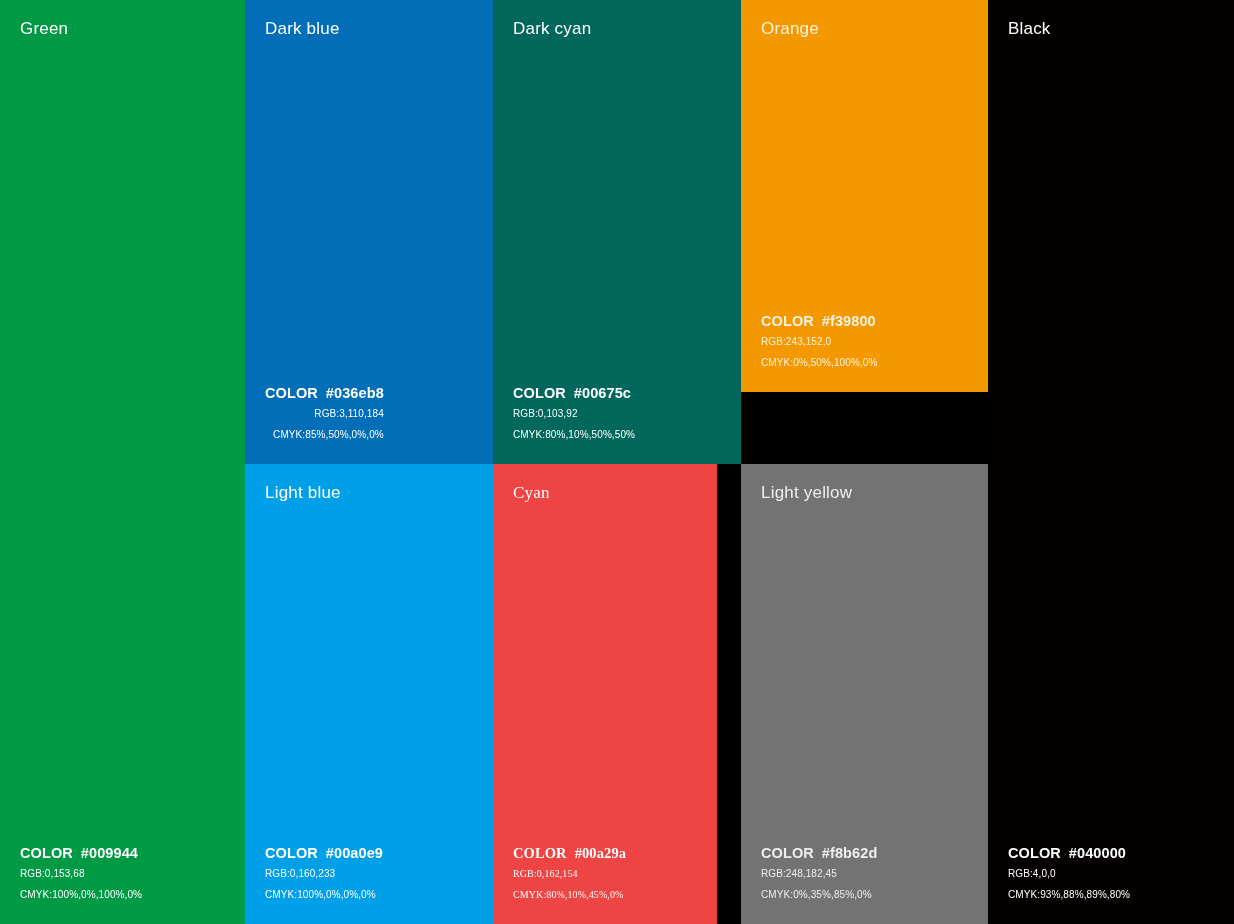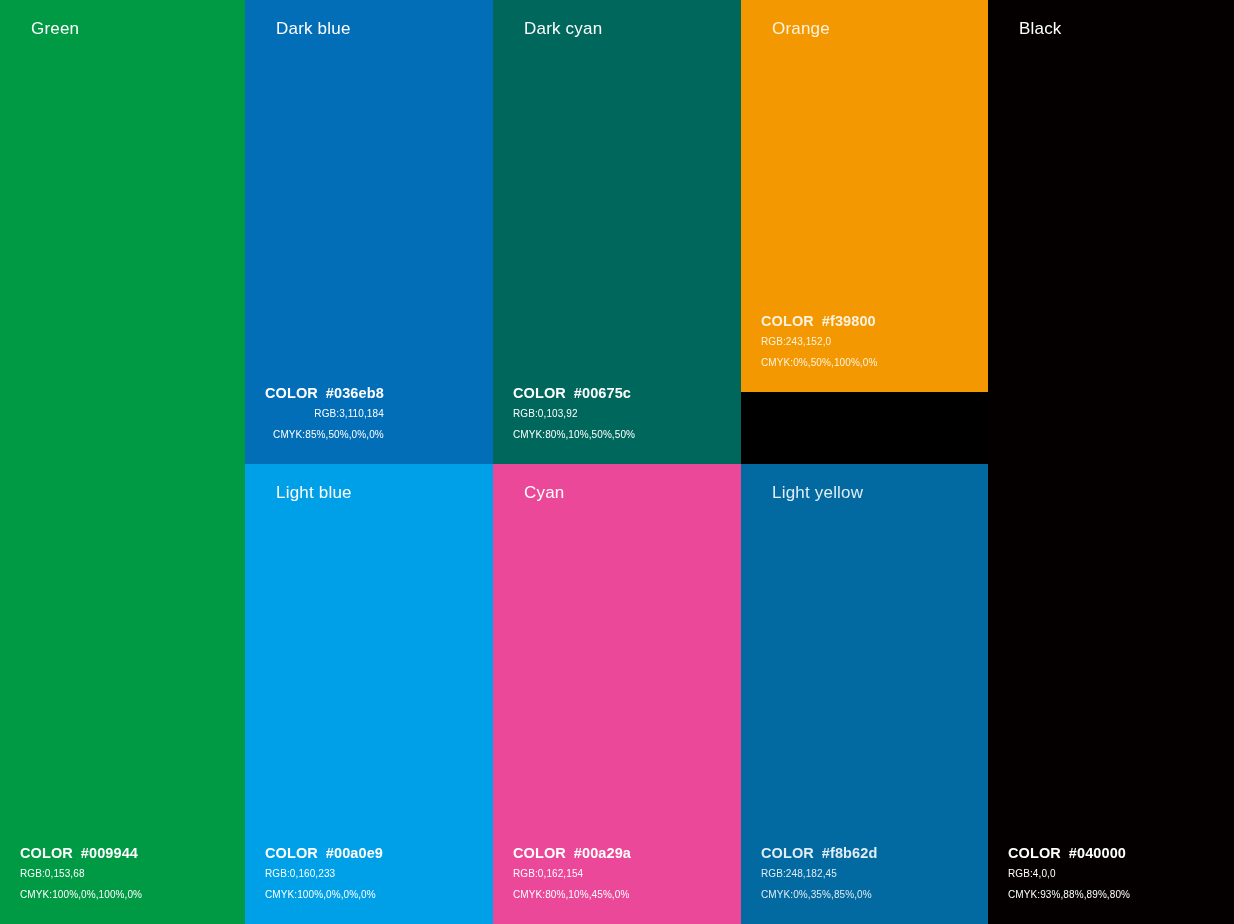--- a/index.html
+++ b/index.html
@@ -15,21 +15,21 @@
     font-family: "Liberation Sans", sans-serif;
     background: #000;
   }
   .swatch {
     position: absolute;
     box-sizing: border-box;
     overflow: hidden;
   }
   .swatch-label {
     position: absolute;
-    left: 31px;
+    left: 20px;
     top: 18px;
     font-size: 17px;
     line-height: 21px;
     color: #ffffff;
     letter-spacing: 0.2px;
     white-space: nowrap;
   }
   .swatch-info {
     position: absolute;
     left: 20px;
@@ -99,29 +99,29 @@
       </div>
     </div>
     <div class="swatch" style="left: 245px; top: 464px; width: 248px; height: 460px; background: rgb(0, 160, 233);">
       <div class="swatch-label">Light blue</div>
       <div class="swatch-info">
         <div class="info-color"><span>COLOR</span><span class="hexval">#00a0e9</span></div>
         <div class="info-rgb">RGB:0,160,233</div>
         <div class="info-cmyk">CMYK:100%,0%,0%,0%</div>
       </div>
     </div>
-    <div class="swatch" style="left: 493px; top: 464px; width: 248px; height: 460px; background: #ec4899;">
+    <div class="swatch" style="left: 493px; top: 464px; width: 224px; height: 460px; background: #ef4444; font-family: Liberation Serif, serif;">
       <div class="swatch-label">Cyan</div>
       <div class="swatch-info">
         <div class="info-color"><span>COLOR</span><span class="hexval">#00a29a</span></div>
         <div class="info-rgb">RGB:0,162,154</div>
         <div class="info-cmyk">CMYK:80%,10%,45%,0%</div>
       </div>
     </div>
-    <div class="swatch dim-text" style="left: 741px; top: 464px; width: 247px; height: 460px; background: #0369a1;">
+    <div class="swatch dim-text" style="left: 741px; top: 464px; width: 247px; height: 460px; background: #737373;">
       <div class="swatch-label">Light yellow</div>
       <div class="swatch-info">
         <div class="info-color"><span>COLOR</span><span class="hexval">#f8b62d</span></div>
         <div class="info-rgb">RGB:248,182,45</div>
         <div class="info-cmyk">CMYK:0%,35%,85%,0%</div>
       </div>
     </div>
   </div>
 
 </body></html>

